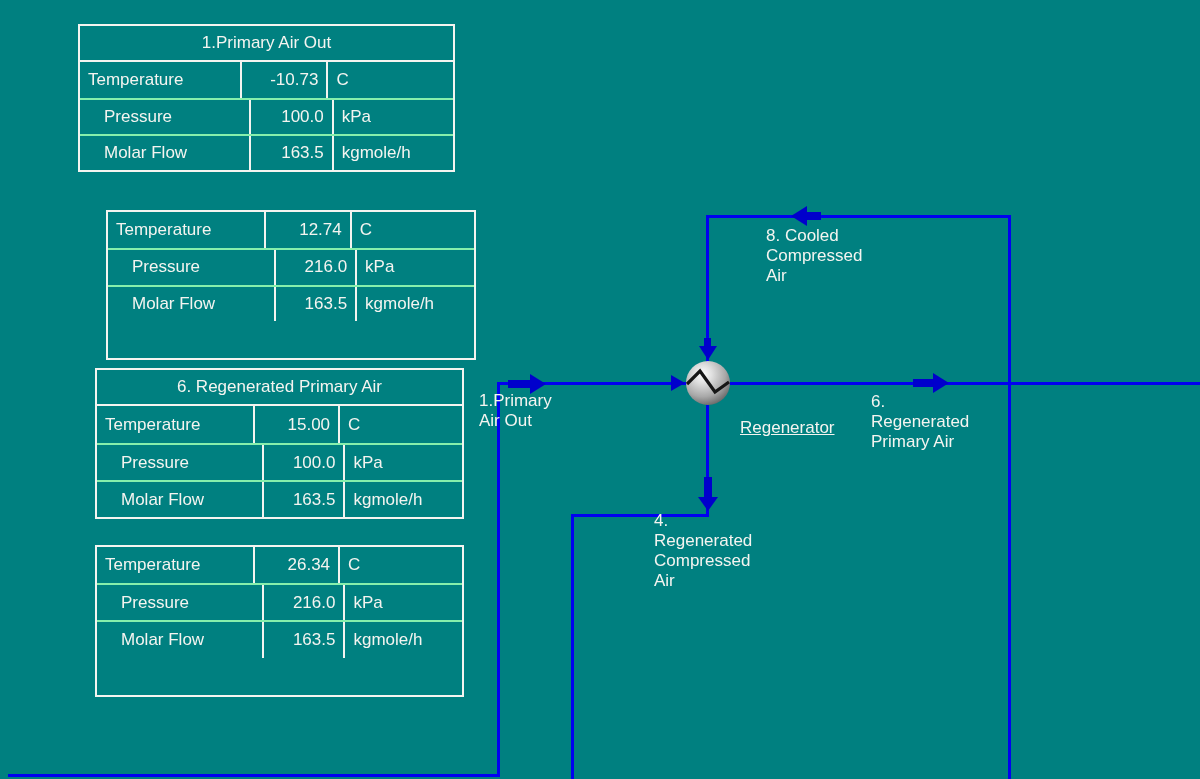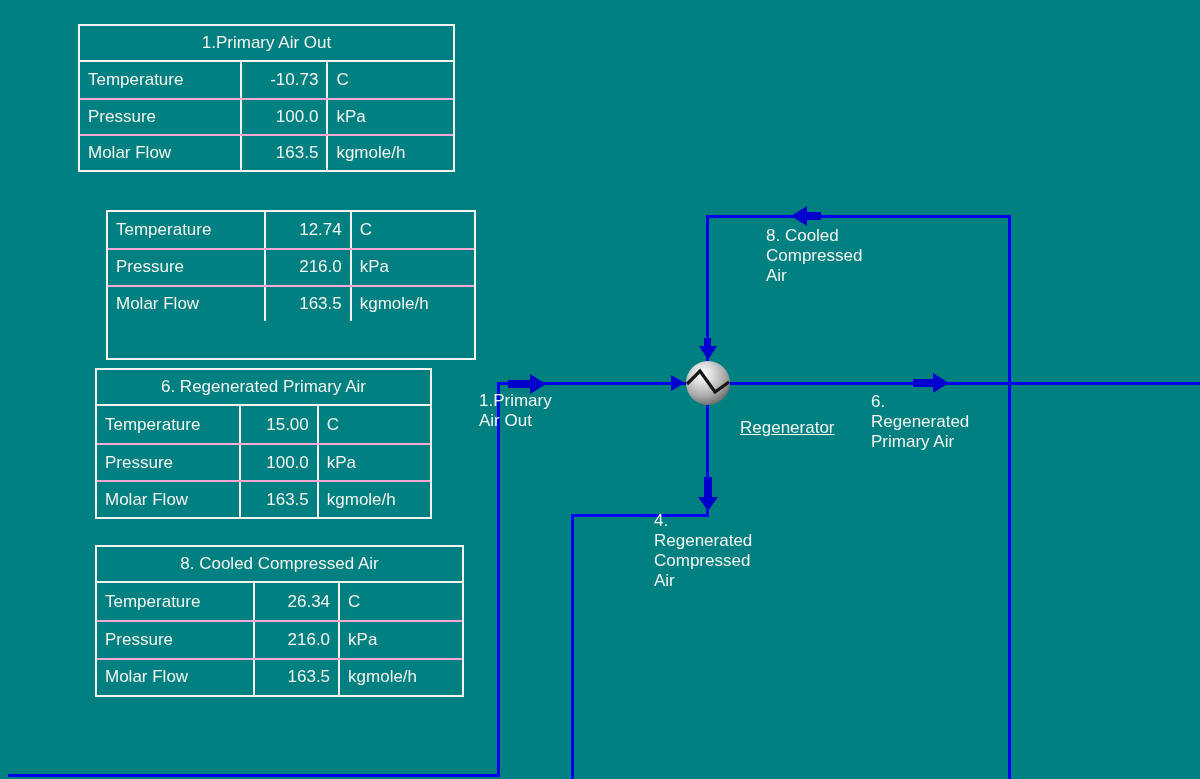--- a/index.html
+++ b/index.html
@@ -24,33 +24,33 @@
   }
   .stream-table .title{
     border-bottom:2px solid #f4f4f0;
     display:flex;align-items:center;justify-content:center;
     white-space:nowrap;
   }
   .stream-table .trow{
     display:grid;
     grid-template-columns:43.3% 23.3% 33.4%;
   }
-  .stream-table .trow + .trow{border-top:2px solid #f9a8d4;}
+  .stream-table .trow + .trow{border-top:2px solid #86efac;padding-left:16px;}
   .stream-table .cell{
     display:flex;align-items:center;
     padding:0 8px;
     white-space:nowrap;
     overflow:hidden;
   }
   .stream-table .cell.label{border-right:2px solid #f4f4f0;}
   .stream-table .cell.value{border-right:2px solid #f4f4f0;justify-content:flex-end;}
 
   #table-1{left:70px;top:24px;width:377px;height:148px;}
   #table-4{left:98px;top:210px;width:370px;height:150px;}
-  #table-6{left:87px;top:368px;width:337px;height:151px;}
+  #table-6{left:87px;top:368px;width:369px;height:151px;}
   #table-8{left:87px;top:545px;width:369px;height:152px;}
 
   
   .pfd-line{position:absolute;background:#0101f0;}
   .arrow-tail{position:absolute;background:#0000cc;}
   .tri{position:absolute;width:0;height:0;}
   .tri.right{border-top:10px solid transparent;border-bottom:10px solid transparent;border-left:16px solid #0000cc;}
   .tri.left{border-top:10px solid transparent;border-bottom:10px solid transparent;border-right:16px solid #0000cc;}
   .tri.down{border-left:10px solid transparent;border-right:10px solid transparent;border-top:14px solid #0000cc;}
   .tri.right-small{border-top:8px solid transparent;border-bottom:8px solid transparent;border-left:14px solid #0000cc;}
@@ -128,21 +128,20 @@
       <div class="cell unit">kPa</div>
     </div>
     <div class="trow">
       <div class="cell label">Molar Flow</div>
       <div class="cell value">163.5</div>
       <div class="cell unit">kgmole/h</div>
     </div>
   </div>
 
   <div class="stream-table" id="table-8">
-    <div class="title">8. Cooled Compressed Air</div>
     <div class="trow">
       <div class="cell label">Temperature</div>
       <div class="cell value">26.34</div>
       <div class="cell unit">C</div>
     </div>
     <div class="trow">
       <div class="cell label">Pressure</div>
       <div class="cell value">216.0</div>
       <div class="cell unit">kPa</div>
     </div>

